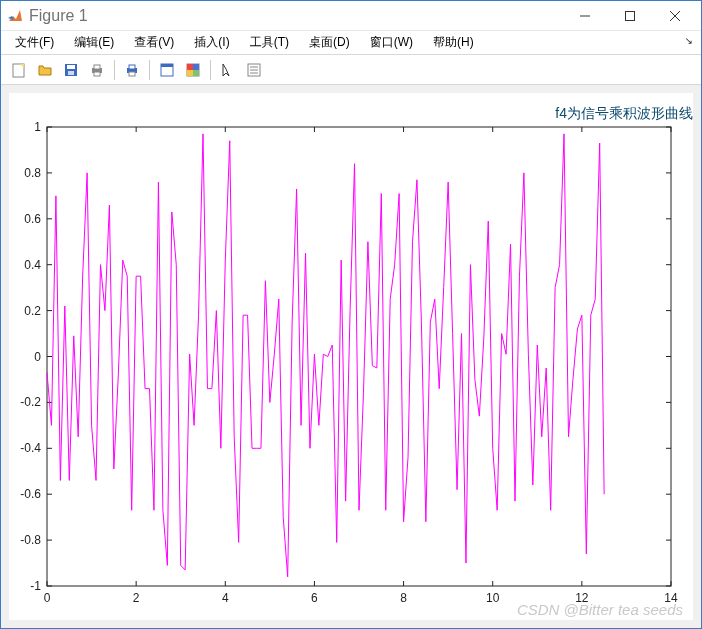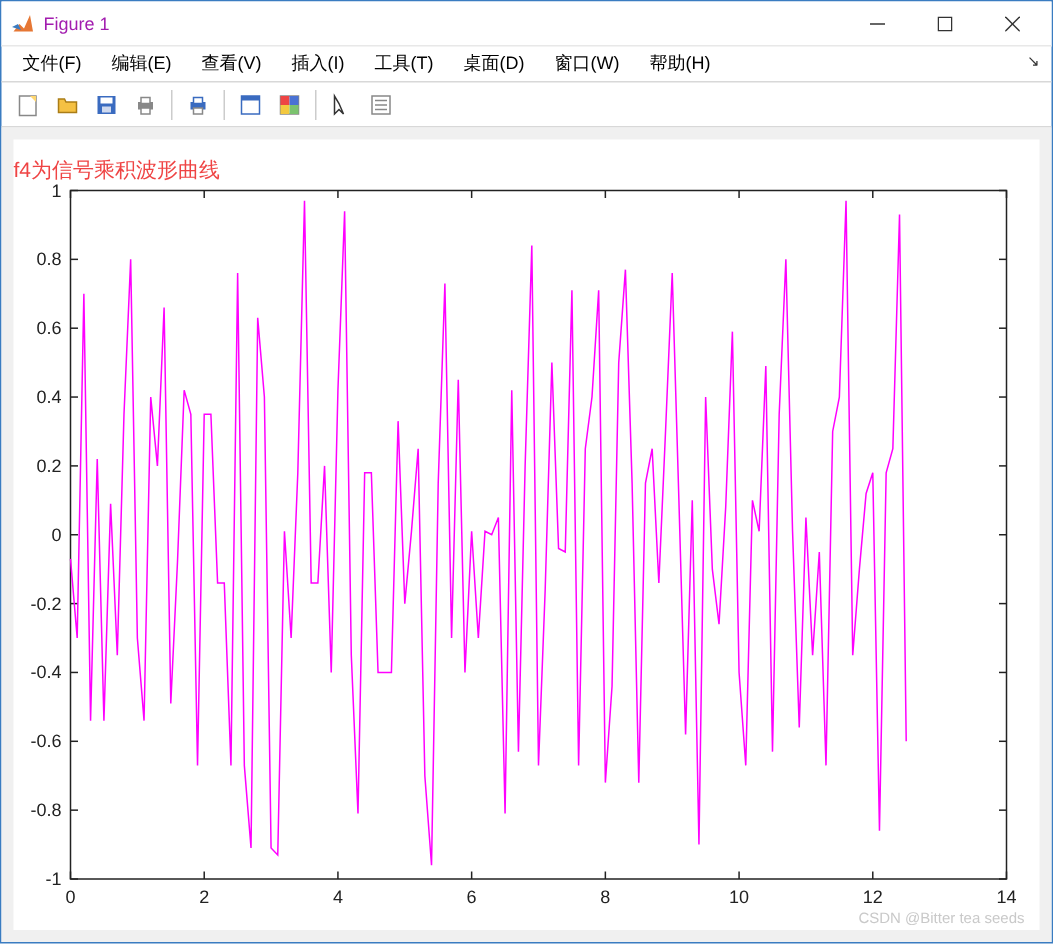--- a/index.html
+++ b/index.html
@@ -1,34 +1,34 @@
 <!DOCTYPE html>
 <html><head>
 <meta charset="utf-8">
 <style>
   * { box-sizing: border-box; margin: 0; padding: 0; }
   body { font-family: "Microsoft YaHei", Arial, sans-serif; font-size: 12px; background: #fff; }
   .window { width: 702px; height: 629px; border: 1px solid #3a7cc1; background: #fff; display: flex; flex-direction: column; position: relative; }
   .titlebar { height: 30px; background: #fff; display: flex; align-items: center; padding: 0 4px; border-bottom: 1px solid #e8e8e8; }
   .titlebar .logo { width: 16px; height: 16px; margin: 0 6px 0 2px; display: inline-flex; }
-  .titlebar .title { flex: 1; color: #a21caf; font-size: 12px; }
+  .titlebar .title { flex: 1; color: #737373; font-size: 16px; }
   .winbtns { display: flex; }
   .winbtn { width: 45px; height: 28px; display: flex; align-items: center; justify-content: center; color: #555; cursor: pointer; }
   .menubar { height: 24px; display: flex; align-items: center; padding: 0 4px; border-bottom: 1px solid #d8d8d8; position: relative; }
   .menuitem { padding: 6px 10px; color: #000; cursor: default; }
   .menubar .undockarrow { position: absolute; right: 8px; top: 4px; font-size: 10px; color: #333; }
   .toolbar { height: 30px; display: flex; align-items: center; padding: 2px 6px; border-bottom: 1px solid #d8d8d8; gap: 2px; }
   .tbbtn { width: 24px; height: 24px; border: 1px solid transparent; display: flex; align-items: center; justify-content: center; cursor: pointer; }
   .tbsep { width: 1px; height: 20px; background: #ccc; margin: 0 3px; }
   .plotarea { flex: 1; position: relative; background: #f0f0f0; padding: 8px; }
   .plotbox { width: 100%; height: 100%; background: #fff; position: relative; }
-  .charttitle { position: absolute; top: 12px; left: 0; right: 0; text-align: left; font-size: 14px; color: #ef4444; }
+  .charttitle { position: absolute; top: 12px; left: 0; right: 0; text-align: right; font-size: 14px; color: #0c4a6e; }
   .svgwrap { position: absolute; top: 34px; left: 38px; right: 22px; bottom: 34px; }
   .axis-label { font-size: 12px; fill: #222; }
-  .watermark { position: absolute; right: 18px; bottom: 10px; color: #c9c9c9; font-size: 10px; pointer-events: none; }
+  .watermark { position: absolute; right: 18px; bottom: 10px; color: #c9c9c9; font-size: 15px; font-style: italic; pointer-events: none; }
 </style>
 </head>
 <body>
 
 <div class="window">
 
   <div class="titlebar">
     <span class="logo">
       <svg viewBox="0 0 16 16">
           <path d="M2 13 L6 8 L9 11 L13 2 L15 13 Z" fill="#e67734"></path>

